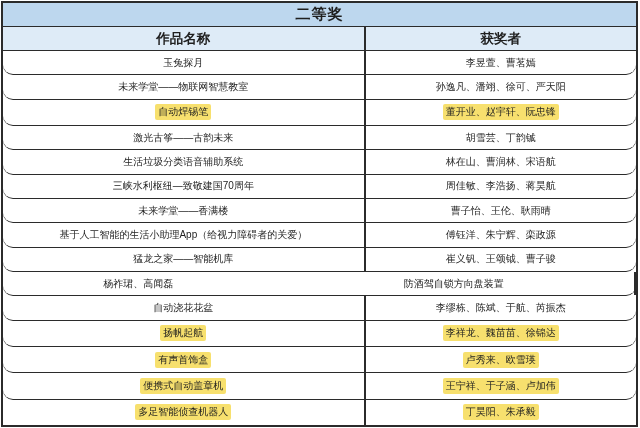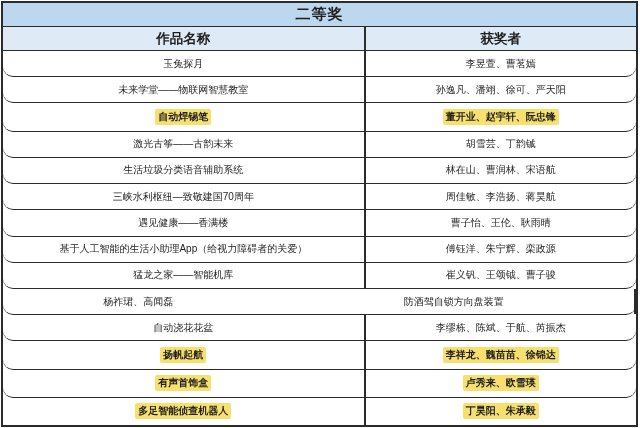--- a/index.html
+++ b/index.html
@@ -60,21 +60,20 @@
   }
   .cell.work {
     width: 57.3%;
     border-right: 2px solid var(--border, #2b2b2b);
   }
   .cell.winners { width: 42.7%; }
   .hl {
     background: var(--highlight, #F7E06E);
     padding: 1px 3px;
     border-radius: 2px;
-    font-weight: bold;
   }
 </style>
 </head>
 <body>
 
 <div class="table">
   <div class="title-row">
     <span>二等奖</span>
   </div>
   <div class="row header-row">
@@ -135,21 +134,21 @@
     <div class="cell work">
       <span>三峡水利枢纽—致敬建国70周年</span>
     </div>
     <div class="cell winners">
       <span>周佳敏、李浩扬、蒋昊航</span>
     </div>
   </div>
 
   <div class="row">
     <div class="cell work">
-      <span>遇见健康——香满楼</span>
+      <span>未来学堂——香满楼</span>
     </div>
     <div class="cell winners">
       <span>曹子怡、王伦、耿雨晴</span>
     </div>
   </div>
 
   <div class="row">
     <div class="cell work">
       <span>基于人工智能的生活小助理App（给视力障碍者的关爱）</span>
     </div>
@@ -196,20 +195,28 @@
 
   <div class="row">
     <div class="cell work">
       <span class="hl">有声首饰盒</span>
     </div>
     <div class="cell winners">
       <span class="hl">卢秀来、欧雪瑛</span>
     </div>
   </div>
 
+  <div class="row">
+    <div class="cell work">
+      <span class="hl">便携式自动盖章机</span>
+    </div>
+    <div class="cell winners">
+      <span class="hl">王宁祥、于子涵、卢加伟</span>
+    </div>
+  </div>
 
   <div class="row">
     <div class="cell work">
       <span class="hl">多足智能侦查机器人</span>
     </div>
     <div class="cell winners">
       <span class="hl">丁昊阳、朱承毅</span>
     </div>
   </div>
 

